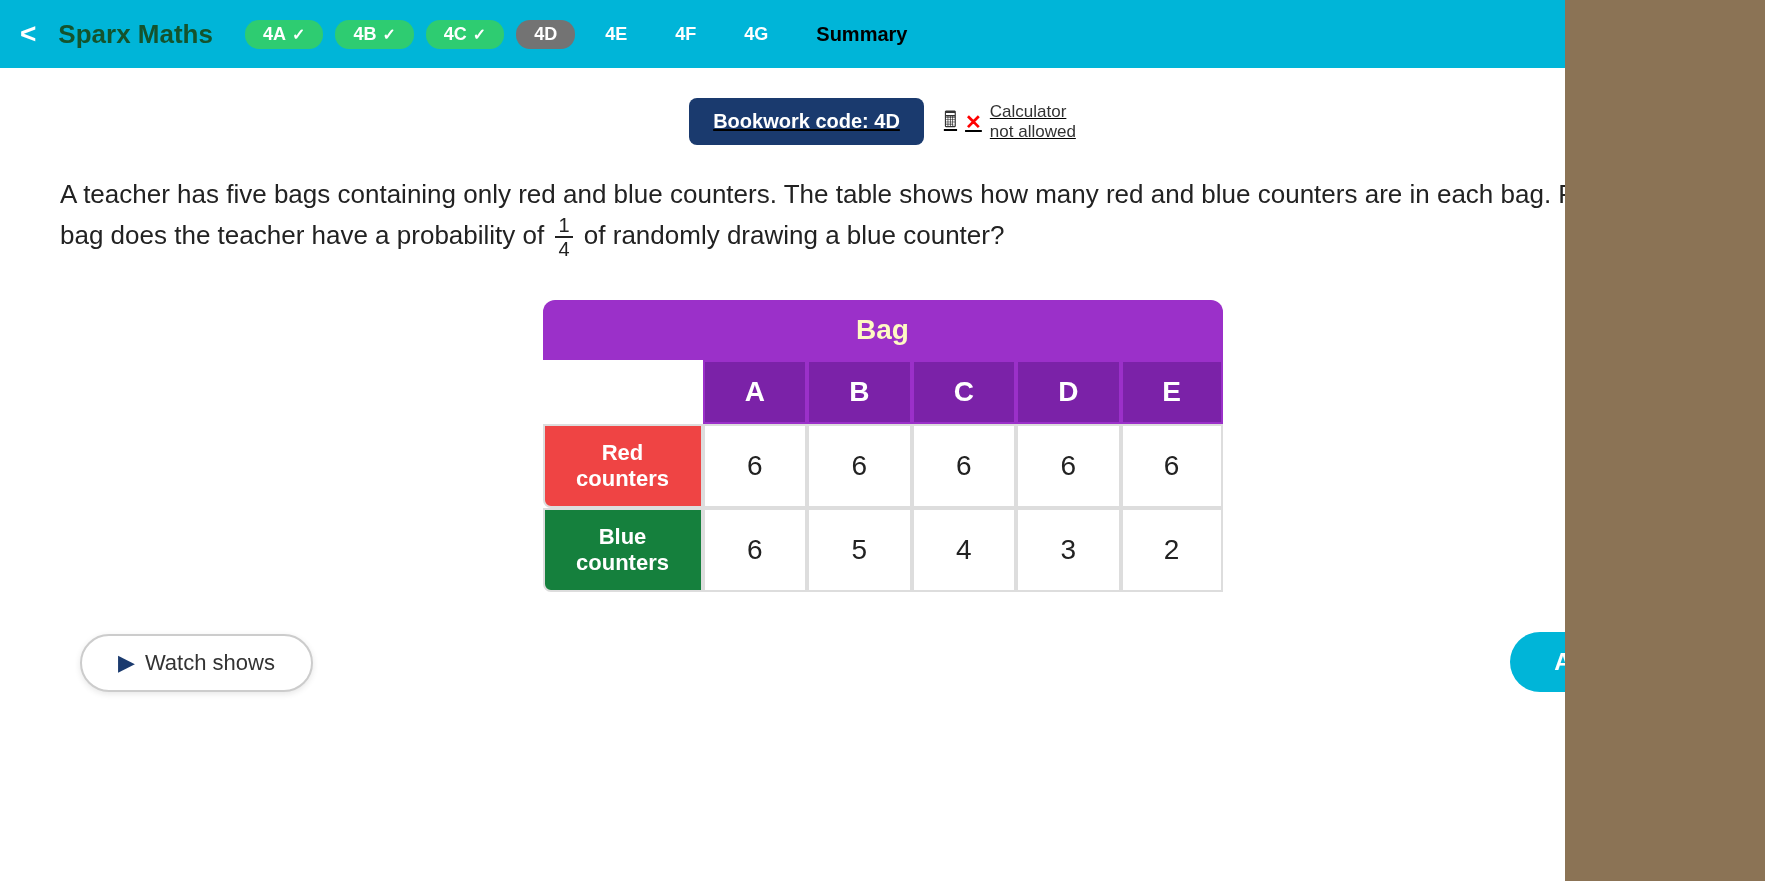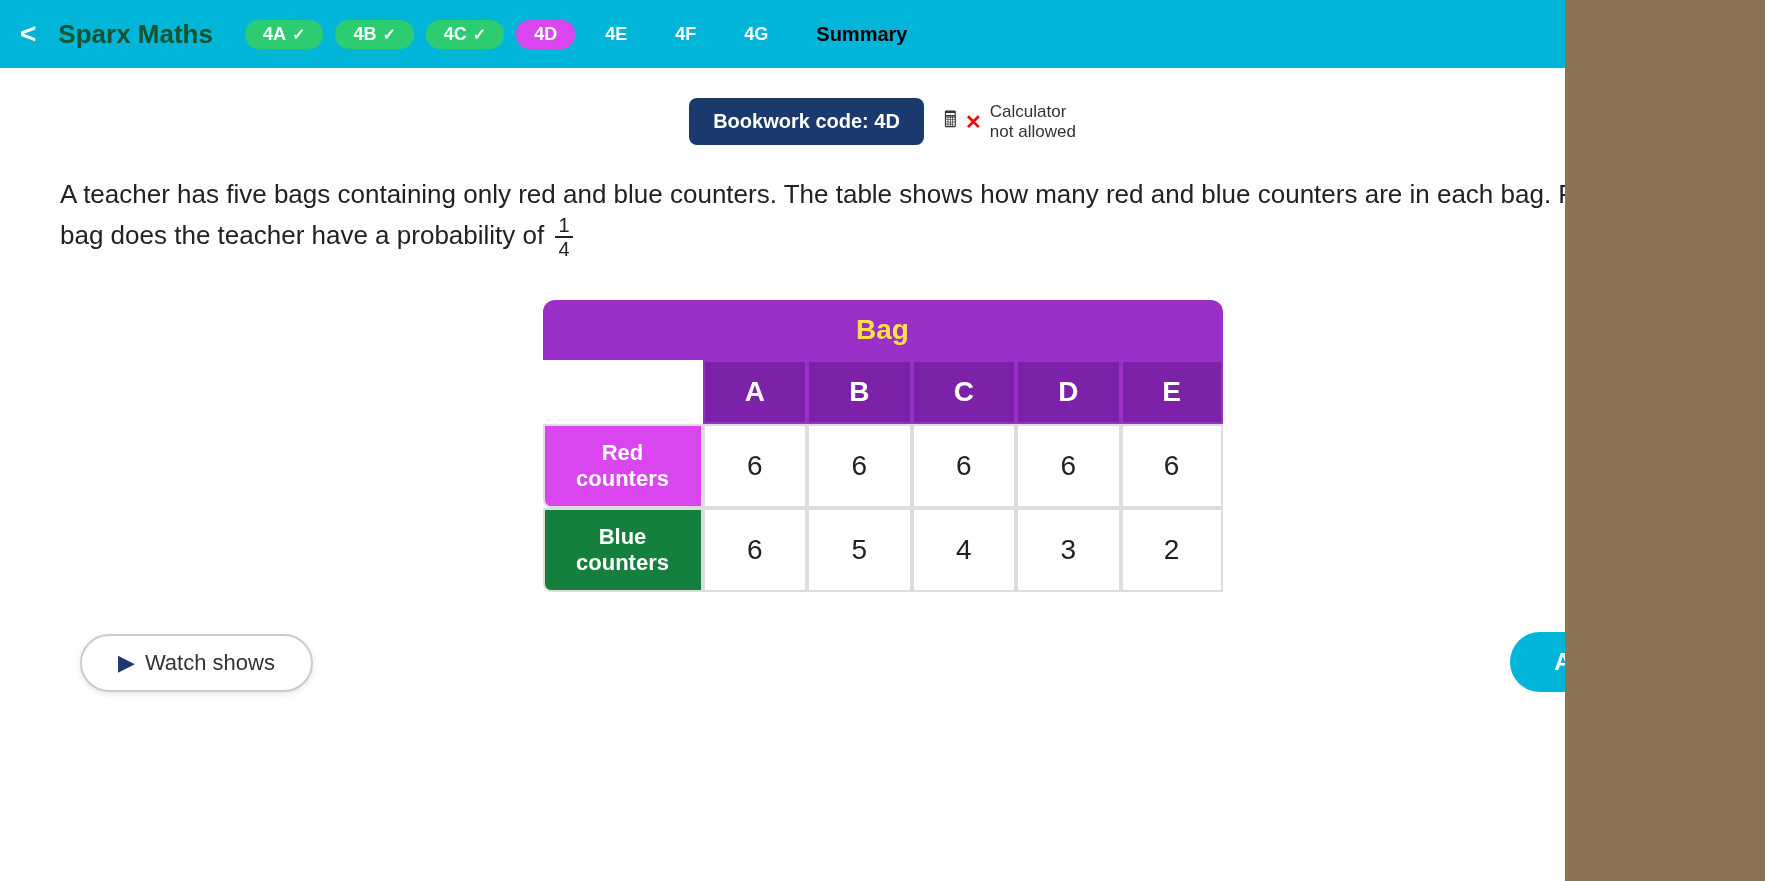--- a/index.html
+++ b/index.html
@@ -42,21 +42,21 @@
       cursor: pointer;
       display: flex;
       align-items: center;
       gap: 6px;
     }
     .tab-completed {
       background: #2ecc71;
       color: white;
     }
     .tab-active {
-      background: #d946ef;
+      background: #737373;
       color: white;
     }
     .tab-inactive {
       background: transparent;
       color: white;
     }
     .tab-checkmark {
       font-size: 16px;
     }
     .summary-tab {
@@ -75,20 +75,21 @@
       position: relative;
     }
 
     
     .bookwork-area {
       display: flex;
       align-items: center;
       justify-content: center;
       gap: 20px;
       margin-bottom: 30px;
+      text-decoration: underline;
     }
     .bookwork-code {
       background: #1a3a6e;
       color: white;
       padding: 12px 24px;
       border-radius: 8px;
       font-size: 20px;
       font-weight: bold;
     }
     .calculator-notice {
@@ -143,21 +144,21 @@
     }
     .bag-table {
       border-collapse: separate;
       border-spacing: 0;
       width: 680px;
     }
 
     
     .bag-header-row td {
       background: #9b30c9;
-      color: #fde047;
+      color: #fef9c3;
       text-align: center;
       font-size: 28px;
       font-weight: bold;
       padding: 14px 10px;
       border-radius: 12px 12px 0 0;
     }
 
     
     .col-header-row td {
       background: #7b22a8;
@@ -177,21 +178,21 @@
     
     .data-row td {
       background: white;
       text-align: center;
       font-size: 28px;
       color: #222;
       padding: 14px 18px;
       border: 2px solid #ddd;
     }
     .data-row td.row-label-red {
-      background: #d946ef;
+      background: #ef4444;
       color: white;
       font-size: 22px;
       font-weight: bold;
       border-radius: 0 0 0 8px;
       text-align: center;
       padding: 14px 12px;
     }
     .data-row td.row-label-blue {
       background: #15803d;
       color: white;
@@ -299,20 +300,21 @@
       </div>
     </div>
   </div>
 
   <div class="question-text">
     <span>A teacher has five bags containing only red and blue counters. The table shows how many red and blue counters are in each bag. From which bag does the teacher have a probability of </span>
     <span class="fraction">
       <span class="fraction-num">1</span>
       <span class="fraction-den">4</span>
     </span>
+    <span> of randomly drawing a blue counter?</span>
   </div>
 
   <div class="table-container">
     <table class="bag-table">
       <tbody>
 
         <tr class="bag-header-row">
           <td colspan="6">Bag</td>
         </tr>
 

